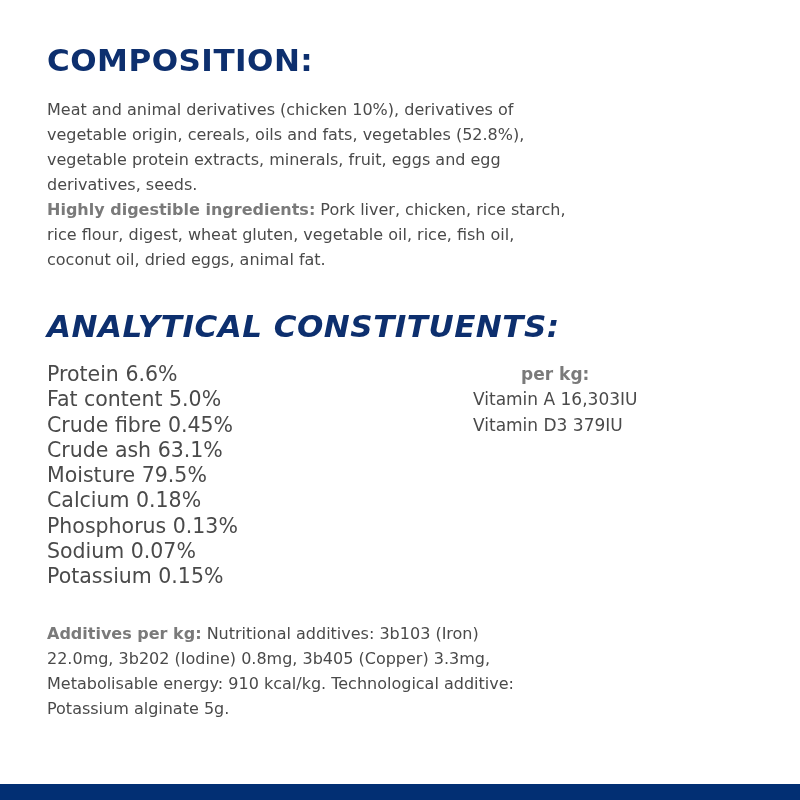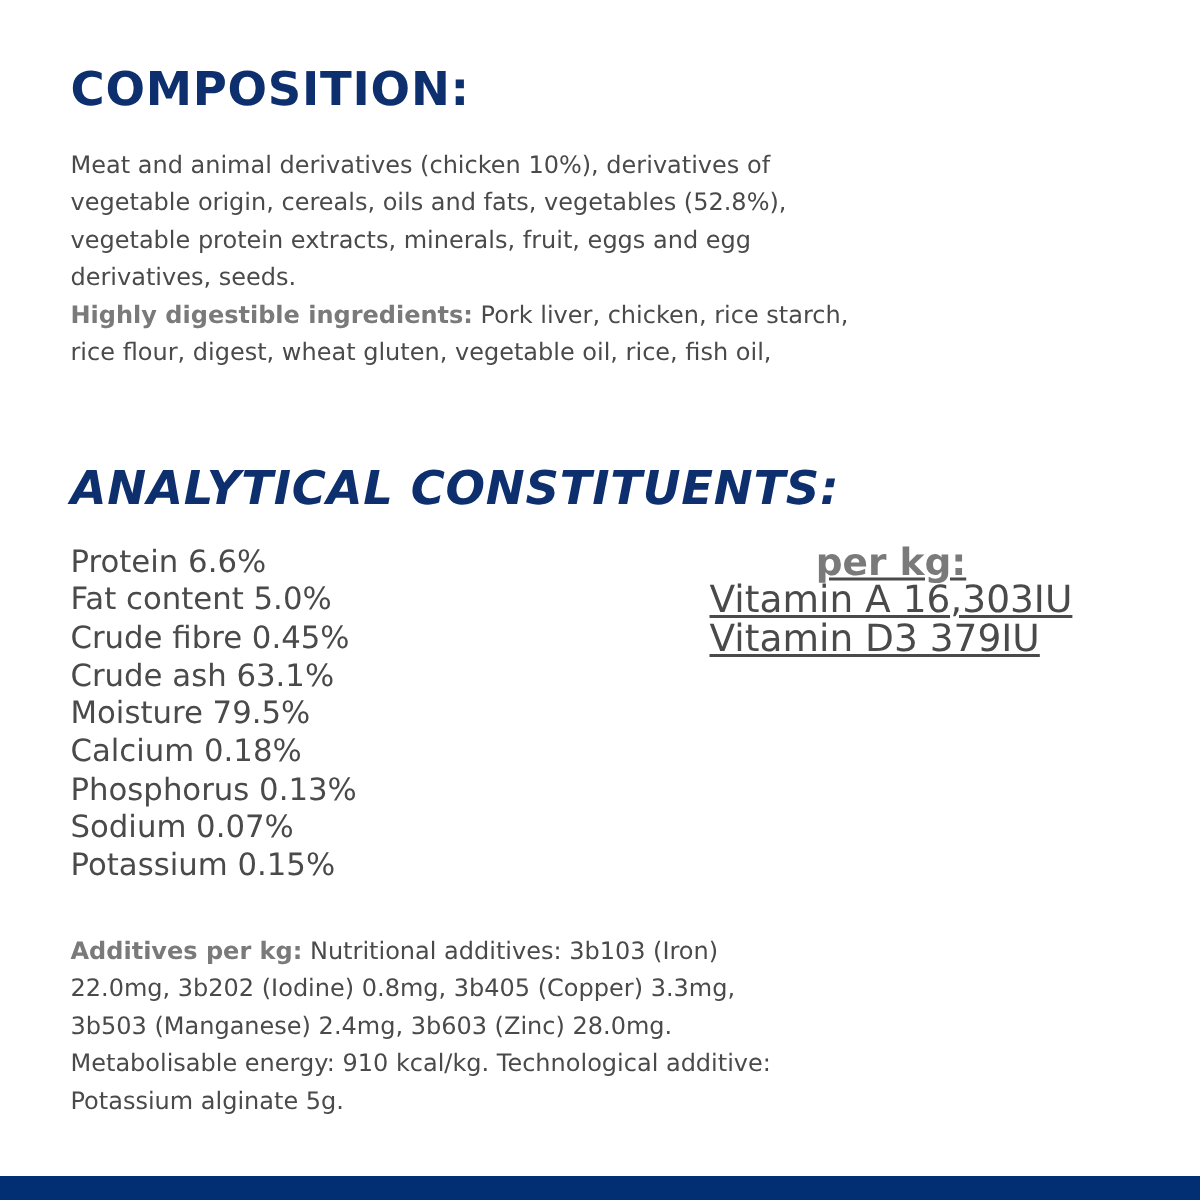--- a/index.html
+++ b/index.html
@@ -62,26 +62,25 @@
       margin: 0;
       padding: 0;
       list-style: none;
     }
     .constituents li { white-space: nowrap; }
 
     .perkg {
       position: absolute;
       left: 426px;
       top: 362px;
-      font-size: 25px;
+      font-size: 17px;
       line-height: 25.3px;
       margin: 0;
       padding: 0;
       list-style: none;
-      text-decoration: underline;
     }
     .perkg li { white-space: nowrap; }
     .perkg .label-bold { display: block; }
 
     .additives { top: 621px; }
 
     .bottom-bar {
       position: absolute;
       left: 0;
       top: 784px;
@@ -97,20 +96,21 @@
 
   <h1 class="heading h-composition">COMPOSITION:</h1>
 
   <p class="para composition-text">
     <span class="line">Meat and animal derivatives (chicken 10%), derivatives of</span>
     <span class="line">vegetable origin, cereals, oils and fats, vegetables (52.8%),</span>
     <span class="line">vegetable protein extracts, minerals, fruit, eggs and egg</span>
     <span class="line">derivatives, seeds.</span>
     <span class="line"><span class="label-bold">Highly digestible ingredients:</span><span> Pork liver, chicken, rice starch,</span></span>
     <span class="line">rice flour, digest, wheat gluten, vegetable oil, rice, fish oil,</span>
+    <span class="line">coconut oil, dried eggs, animal fat.</span>
   </p>
 
   <h2 class="heading h-analytical">ANALYTICAL CONSTITUENTS:</h2>
 
   <ul class="constituents">
     <li>Protein 6.6%</li>
     <li>Fat content 5.0%</li>
     <li>Crude fibre 0.45%</li>
     <li>Crude ash 63.1%</li>
     <li>Moisture 79.5%</li>
@@ -122,20 +122,19 @@
 
   <ul class="perkg">
     <li class="label-bold">per kg:</li>
     <li>Vitamin A 16,303IU</li>
     <li>Vitamin D3 379IU</li>
   </ul>
 
   <p class="para additives">
     <span class="line"><span class="label-bold">Additives per kg:</span><span> Nutritional additives: 3b103 (Iron)</span></span>
     <span class="line">22.0mg, 3b202 (Iodine) 0.8mg, 3b405 (Copper) 3.3mg,</span>
-    <span class="line">3b503 (Manganese) 2.4mg, 3b603 (Zinc) 28.0mg.</span>
     <span class="line">Metabolisable energy: 910 kcal/kg. Technological additive:</span>
     <span class="line">Potassium alginate 5g.</span>
   </p>
 
 </div>
 
 <div class="bottom-bar"></div>
 
 </body></html>

